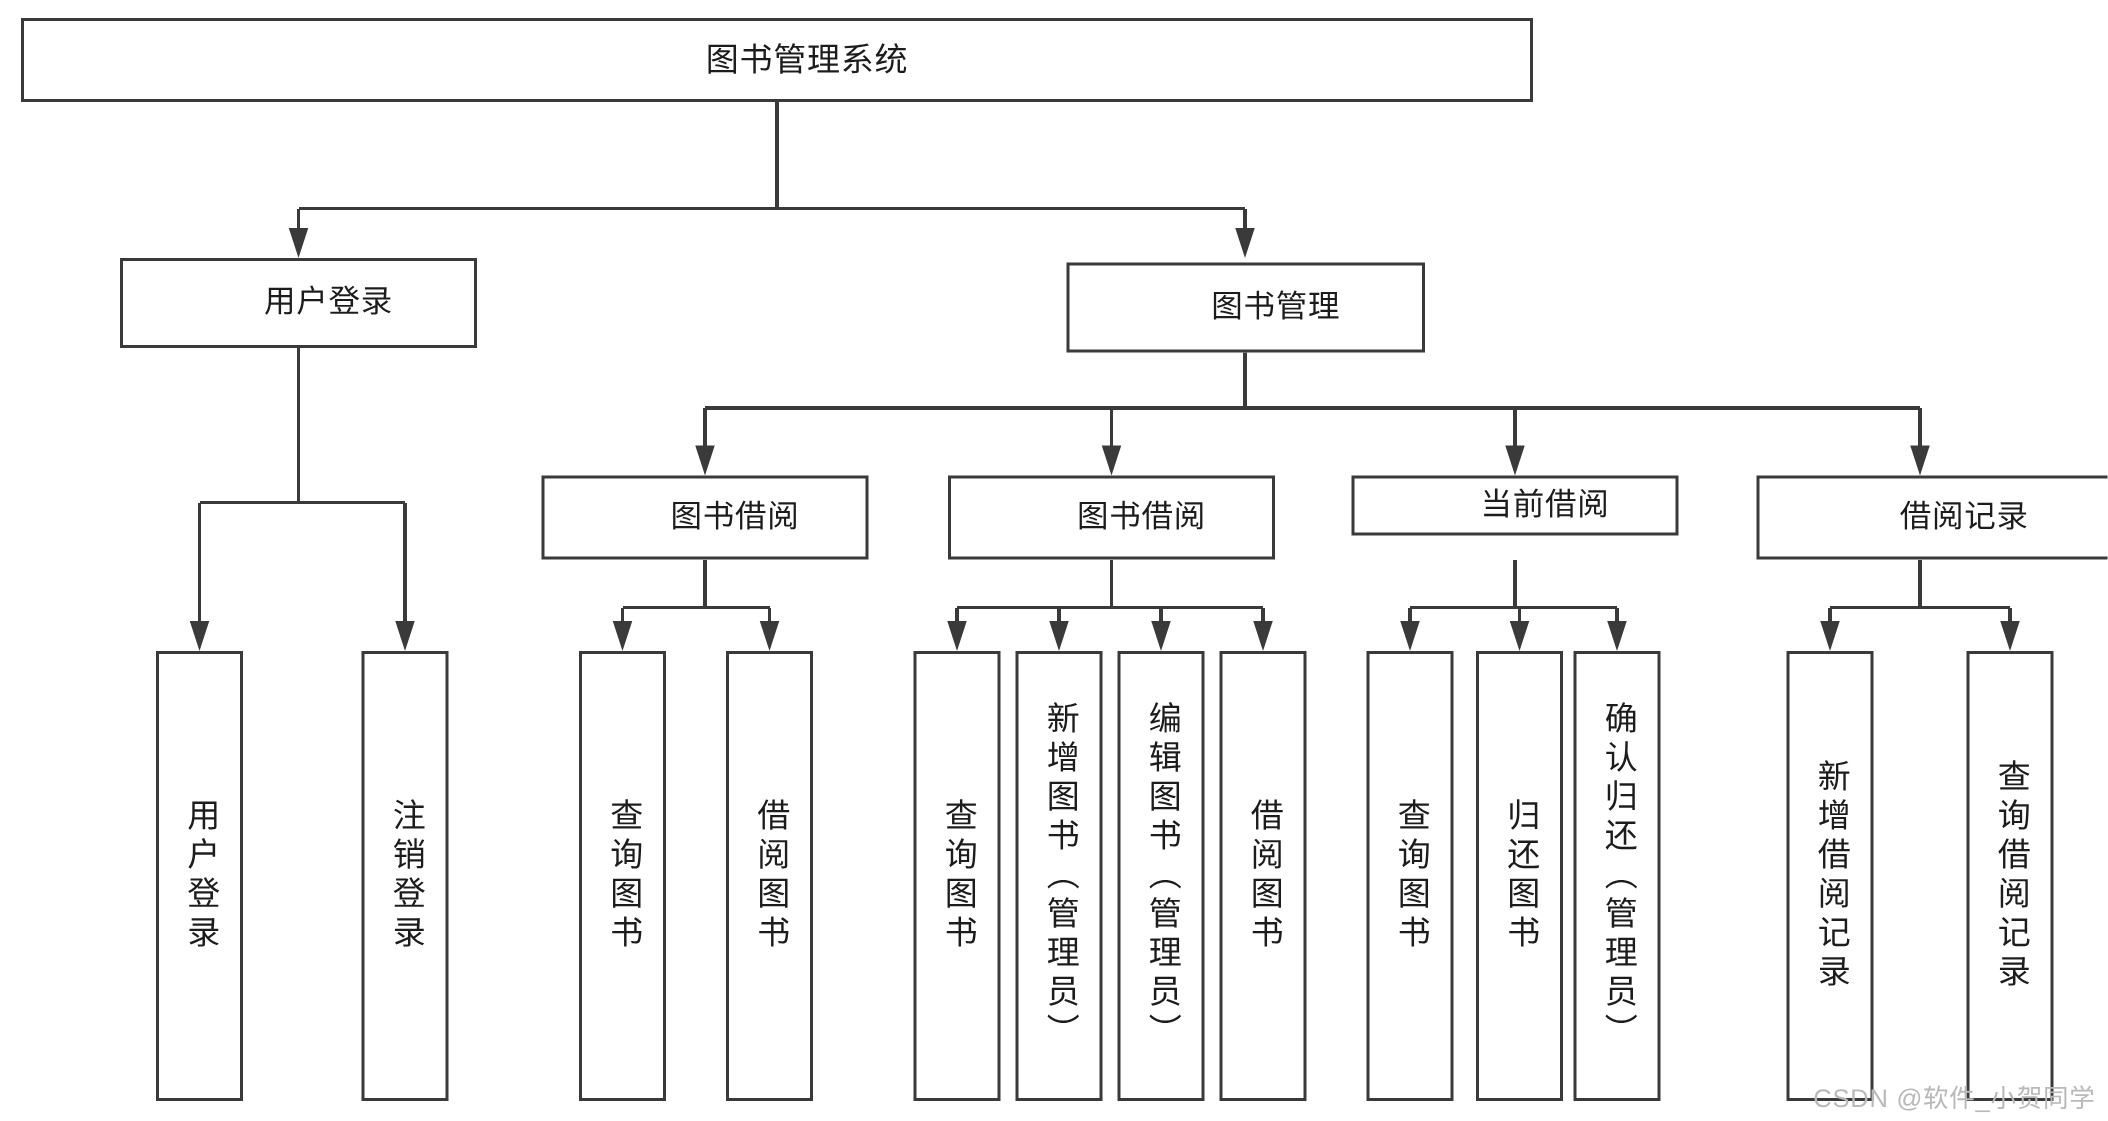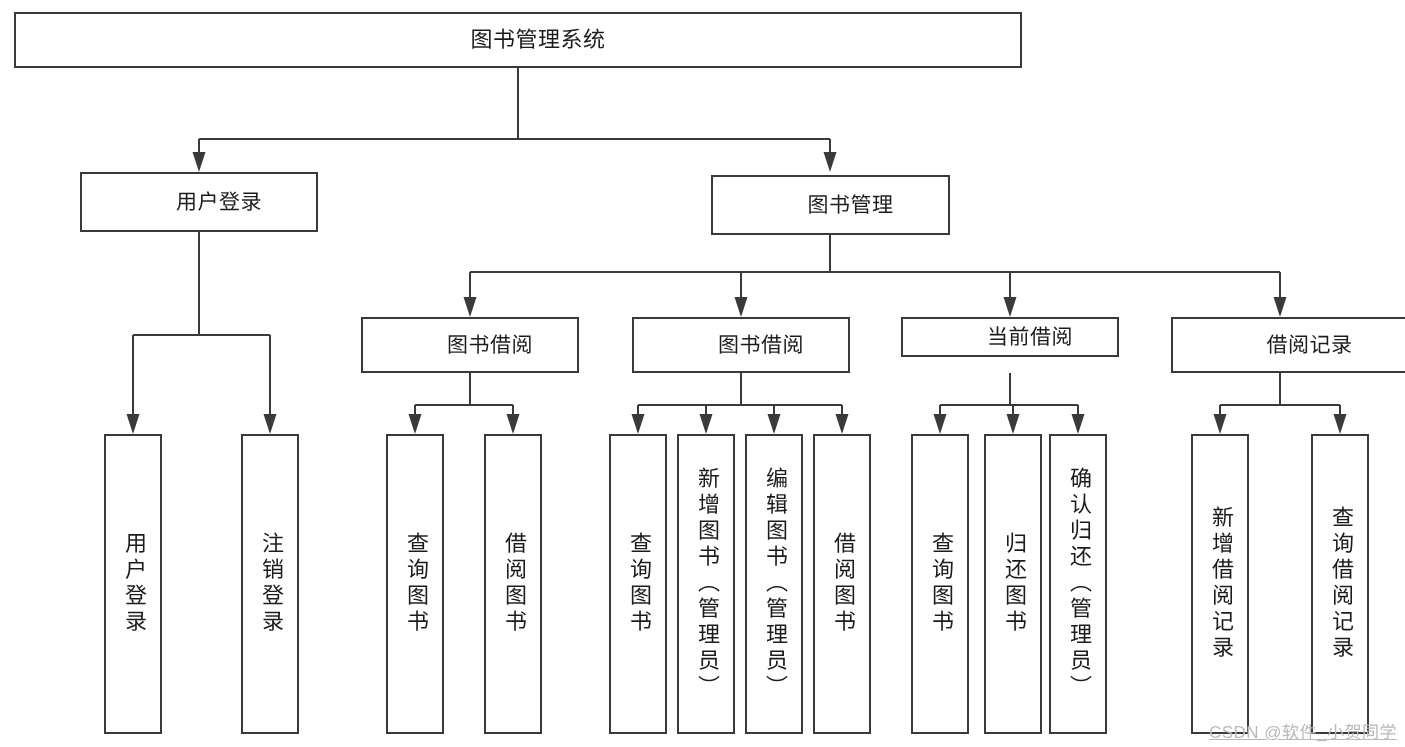--- a/index.html
+++ b/index.html
@@ -61,21 +61,20 @@
 
   
   #watermark{
     position:absolute;
     right:8px;bottom:4px;
     font-size:17px;
     color:#b9b9b9;
     letter-spacing:.5px;
     white-space:nowrap;
     user-select:none;
-    text-decoration:underline;
   }
 </style>
 </head>
 <body>
 
 <div id="diagram-root">
 
   <svg id="connectors" viewBox="0 0 1405 747" width="1405" height="747" aria-hidden="true">
       <g>
         <path d="M 518 68 L 518 139"></path>

